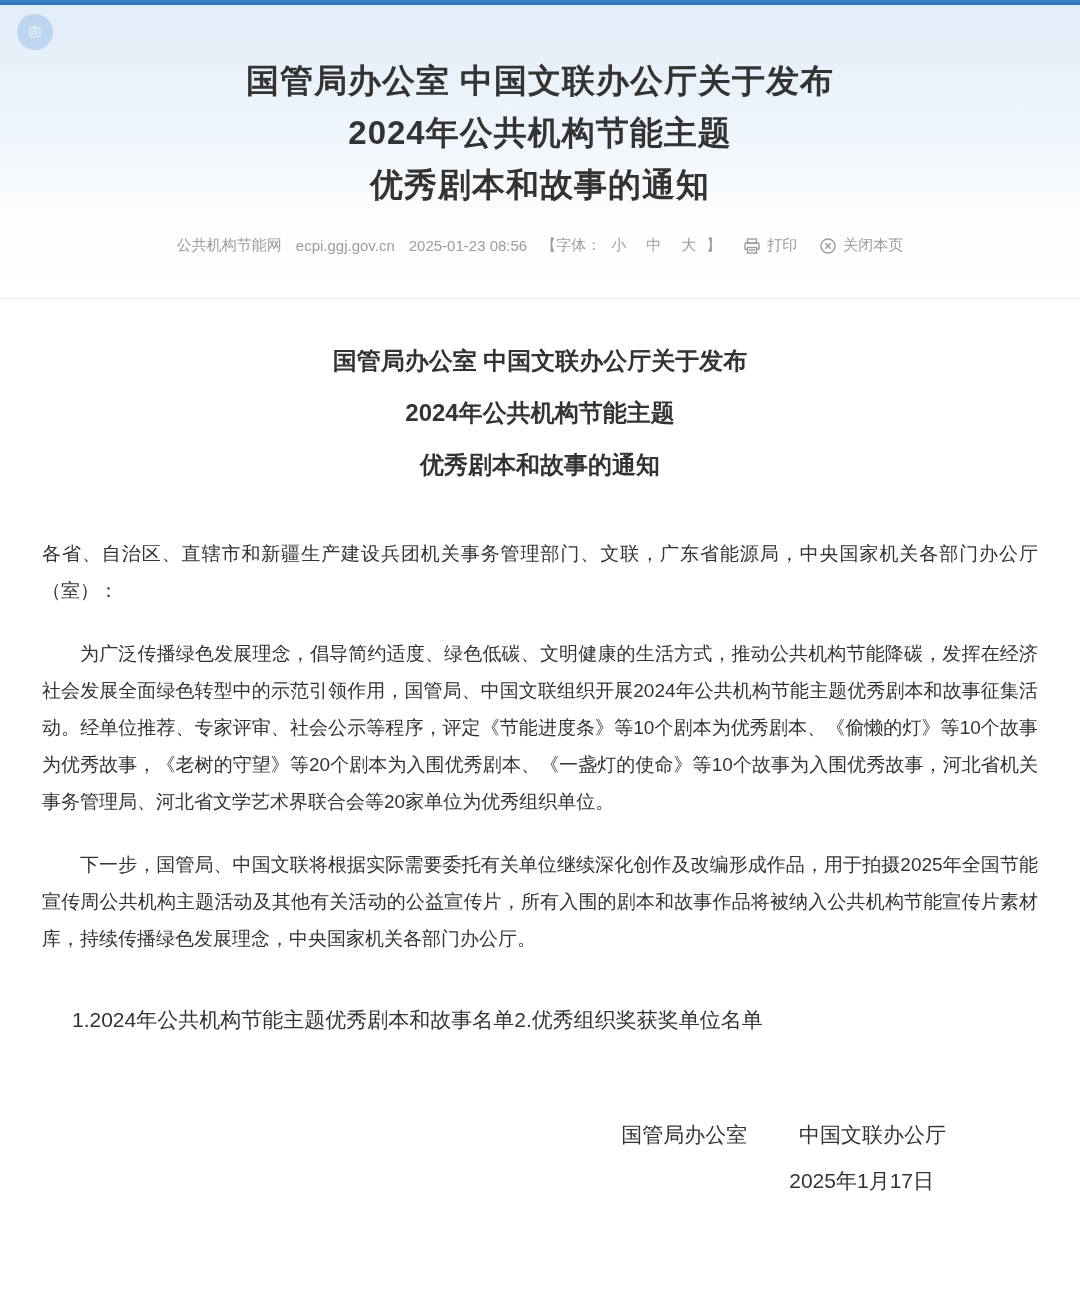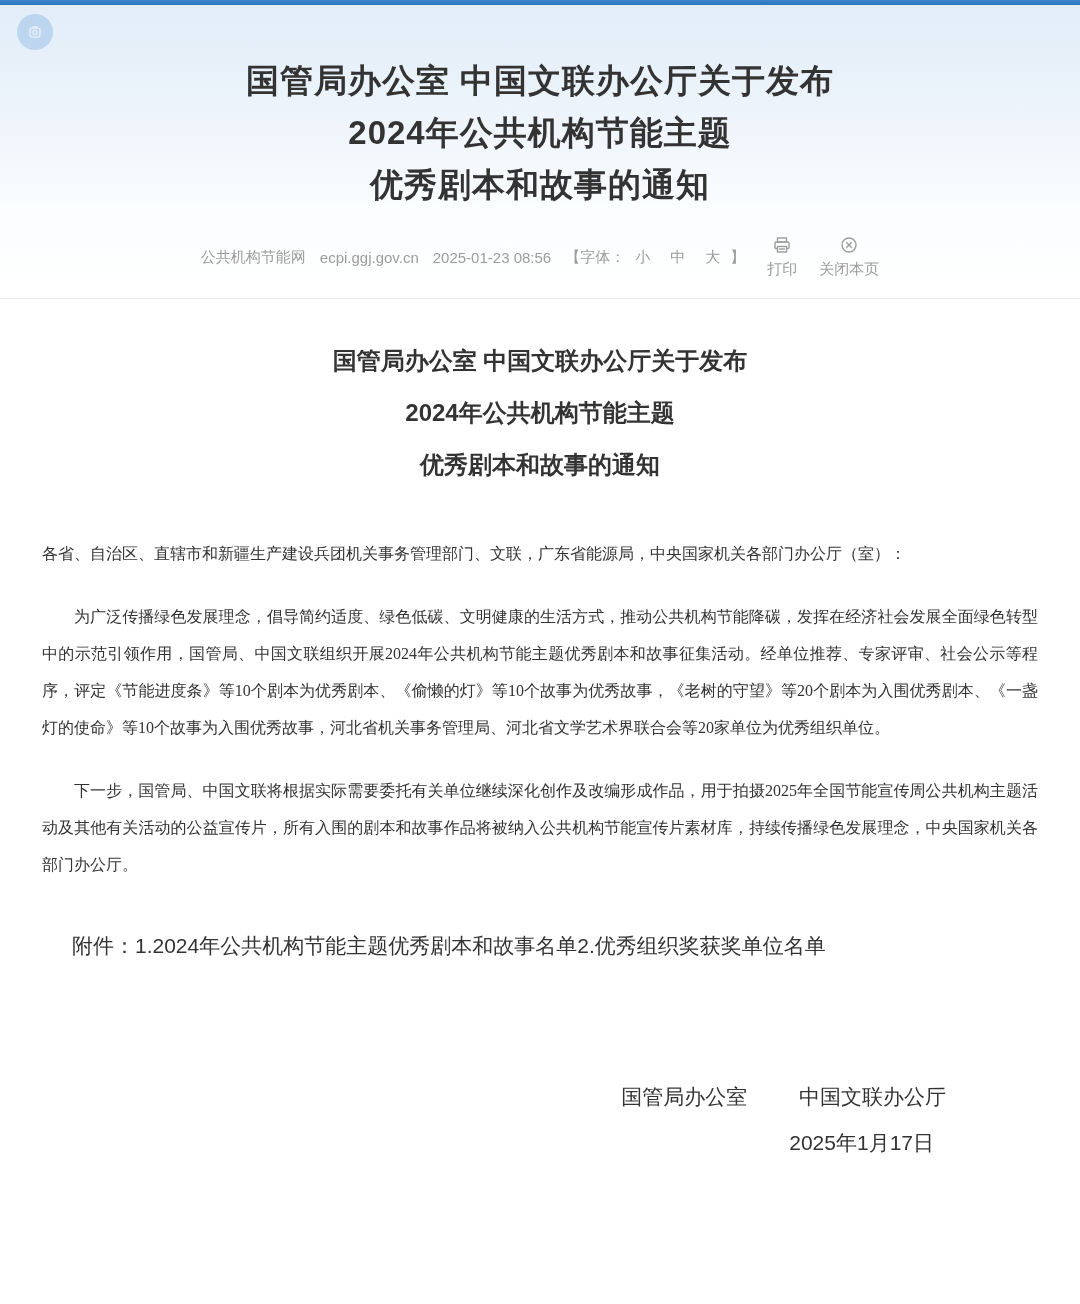--- a/index.html
+++ b/index.html
@@ -39,60 +39,59 @@
     display:flex;
     justify-content:center;
     align-items:center;
     gap:14px;
     font-size:15px;
     color:#9c9c9c;
     white-space:nowrap;
   }
   .font-ctl { display:flex; align-items:center; }
   .font-ctl .size-btn { margin:0 10px; cursor:pointer; }
-  .meta-btn { display:flex; align-items:center; gap:6px; cursor:pointer; margin-left:8px;flex-direction:column; }
+  .meta-btn { display:flex; align-items:center; gap:6px; cursor:pointer; margin-left:8px; }
   .meta-btn svg { display:block; }
 
   .article { padding:0 42px; }
   .article-title {
     margin-top:36px;
     text-align:center;
     font-weight:bold;
     font-size:24px;
     line-height:52px;
     color:#333;
   }
   .doc-number {
     text-align:center;
     font-size:21px;
     line-height:46px;
     margin-top:2px;
     color:#333;
   }
   .body-text {
     margin-top:44px;
-    font-size:16px;
+    font-size:19px;
     line-height:37px;
     text-align:justify;
     color:#333;
-    font-family:Liberation Serif, serif;
   }
   .body-text p { margin:0; }
   .body-text p + p { margin-top:26px; }
   .indent { text-indent:2em; }
   .attachments {
     display:flex;
     margin-top:40px;
     margin-left:30px;
     font-size:21px;
     line-height:46px;
   }
   .attachments .items { display:flex; flex-direction:row; }
   .signature {
-    margin-top:108px;
+    margin-top:72px;
     text-align:right;
     font-size:21px;
     line-height:40px;
   }
   .sig-orgs { padding-right:92px; }
   .sig-orgs .org2 { margin-left:46px; }
   .sig-date { padding-right:104px; margin-top:6px; }
 </style>
 </head>
 <body>
@@ -157,21 +156,20 @@
   </div>
 
 
   <div class="body-text">
     <p>各省、自治区、直辖市和新疆生产建设兵团机关事务管理部门、文联，广东省能源局，中央国家机关各部门办公厅（室）：</p>
     <p class="indent">为广泛传播绿色发展理念，倡导简约适度、绿色低碳、文明健康的生活方式，推动公共机构节能降碳，发挥在经济社会发展全面绿色转型中的示范引领作用，国管局、中国文联组织开展2024年公共机构节能主题优秀剧本和故事征集活动。经单位推荐、专家评审、社会公示等程序，评定《节能进度条》等10个剧本为优秀剧本、《偷懒的灯》等10个故事为优秀故事，《老树的守望》等20个剧本为入围优秀剧本、《一盏灯的使命》等10个故事为入围优秀故事，河北省机关事务管理局、河北省文学艺术界联合会等20家单位为优秀组织单位。</p>
     <p class="indent">下一步，国管局、中国文联将根据实际需要委托有关单位继续深化创作及改编形成作品，用于拍摄2025年全国节能宣传周公共机构主题活动及其他有关活动的公益宣传片，所有入围的剧本和故事作品将被纳入公共机构节能宣传片素材库，持续传播绿色发展理念，中央国家机关各部门办公厅。</p>
   </div>
 
   <div class="attachments">
-    <span class="label">附件：</span>
     <span class="items">
       <span>1.2024年公共机构节能主题优秀剧本和故事名单</span>
       <span>2.优秀组织奖获奖单位名单</span>
     </span>
   </div>
 
   <div class="signature">
     <div class="sig-orgs">
       <span>国管局办公室</span>
       <span class="org2">中国文联办公厅</span>

